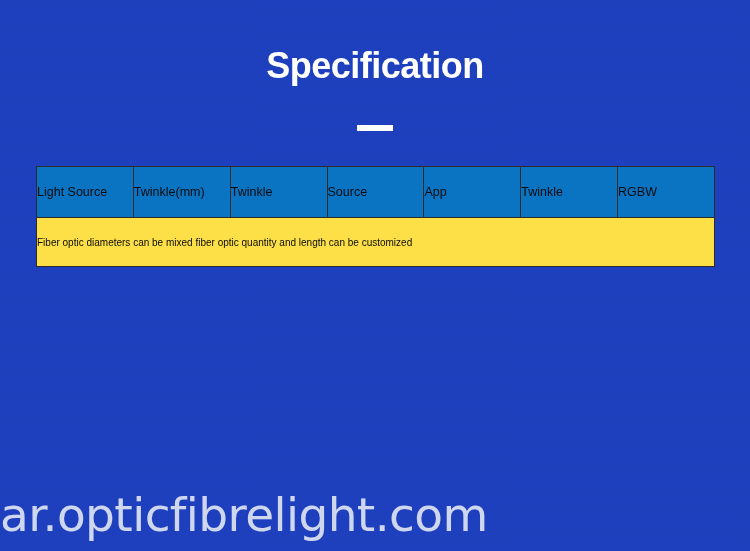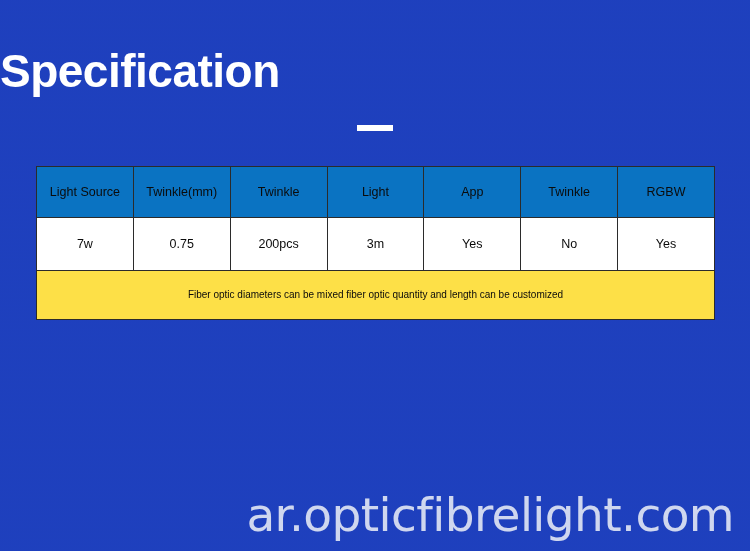--- a/index.html
+++ b/index.html
@@ -22,22 +22,23 @@
     background:
       repeating-linear-gradient(0deg, rgba(255,255,255,0.012) 0px, rgba(0,0,0,0.012) 1px, rgba(255,255,255,0.010) 2px, rgba(0,0,0,0.008) 3px);
     pointer-events: none;
   }
 
   .page-title {
     position: absolute;
     top: 47px;
     left: 0;
     width: 750px;
+    text-align: center;
     color: #ffffff;
-    font-size: 46px;
+    font-size: 36px;
     font-weight: bold;
     letter-spacing: -0.5px;
     line-height: 1.05;
   }
 
   .title-divider {
     position: absolute;
     top: 125px;
     left: 50%;
     transform: translateX(-50%);
@@ -56,21 +57,21 @@
   table.spec-table {
     width: 679px;
     border-collapse: collapse;
     table-layout: fixed;
     background: #ffffff;
   }
 
   table.spec-table th,
   table.spec-table td {
     border: 1px solid #2b2b2b;
-    text-align: center;
+    text-align: left;
     vertical-align: middle;
     font-size: 12.5px;
     color: #0b0b0b;
     font-weight: normal;
     padding: 0;
   }
 
   table.spec-table thead th {
     background: #0a73c2;
     height: 50px;
@@ -87,22 +88,22 @@
     height: 48px;
     background: #fde047;
     font-size: 10px;
   }
 
   .watermark {
     position: absolute;
     left: 0;
     top: 484px;
     width: 750px;
-    text-align: right;
-    padding-right: 16px;
+    text-align: left;
+    padding-right: 2px;
     box-sizing: border-box;
     font-size: 47px;
     line-height: 62px;
     color: rgba(232, 236, 246, 0.88);
     font-family: "DejaVu Sans", sans-serif;
     font-weight: normal;
     letter-spacing: -0.6px;
     white-space: nowrap;
   }
 </style>
@@ -115,36 +116,27 @@
 
 <div class="title-divider"></div>
 
 <div class="spec-table-wrap">
   <table class="spec-table">
     <thead>
       <tr id="head-row">
           <th>Light Source</th>
           <th>Twinkle(mm)</th>
           <th>Twinkle</th>
-          <th>Light</th>
+          <th>Source</th>
           <th>App</th>
           <th>Twinkle</th>
           <th>RGBW</th>
         </tr>
     </thead>
     <tbody id="body-rows">
-        <tr>
-          <td>7w</td>
-          <td>0.75</td>
-          <td>200pcs</td>
-          <td>3m</td>
-          <td>Yes</td>
-          <td>No</td>
-          <td>Yes</td>
-        </tr>
       </tbody>
     <tfoot>
       <tr>
         <td colspan="7">Fiber optic diameters can be mixed fiber optic quantity and length can be customized</td>
       </tr>
     </tfoot>
   </table>
 </div>
 
 <div class="watermark">ar.opticfibrelight.com</div>

